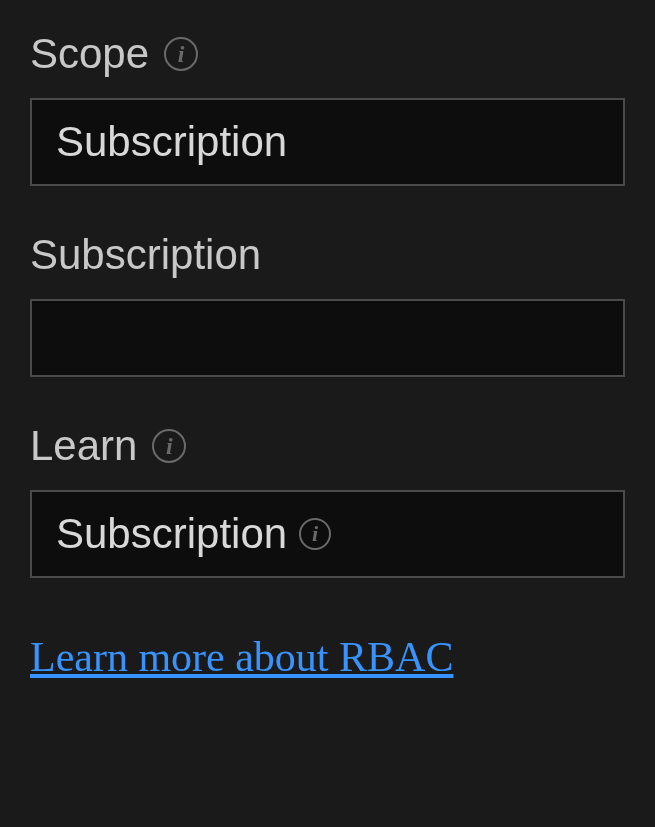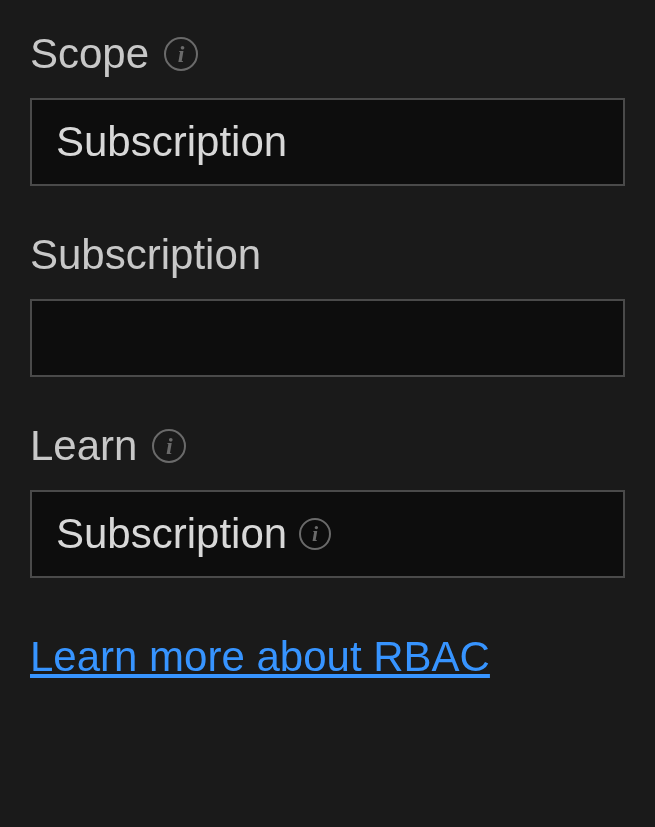--- a/index.html
+++ b/index.html
@@ -61,20 +61,21 @@
       font-size: 42px;
       font-weight: 400;
     }
     .link {
       color: #3794ff;
       font-size: 42px;
       text-decoration: underline;
       cursor: pointer;
       display: inline-block;
       margin-top: 10px;
+      font-family: Liberation Serif, serif;
     }
     .inline-info-icon {
       display: inline-flex;
       align-items: center;
       justify-content: center;
       width: 32px;
       height: 32px;
       border: 2.5px solid #6a6a6a;
       border-radius: 50%;
       color: #6a6a6a;

